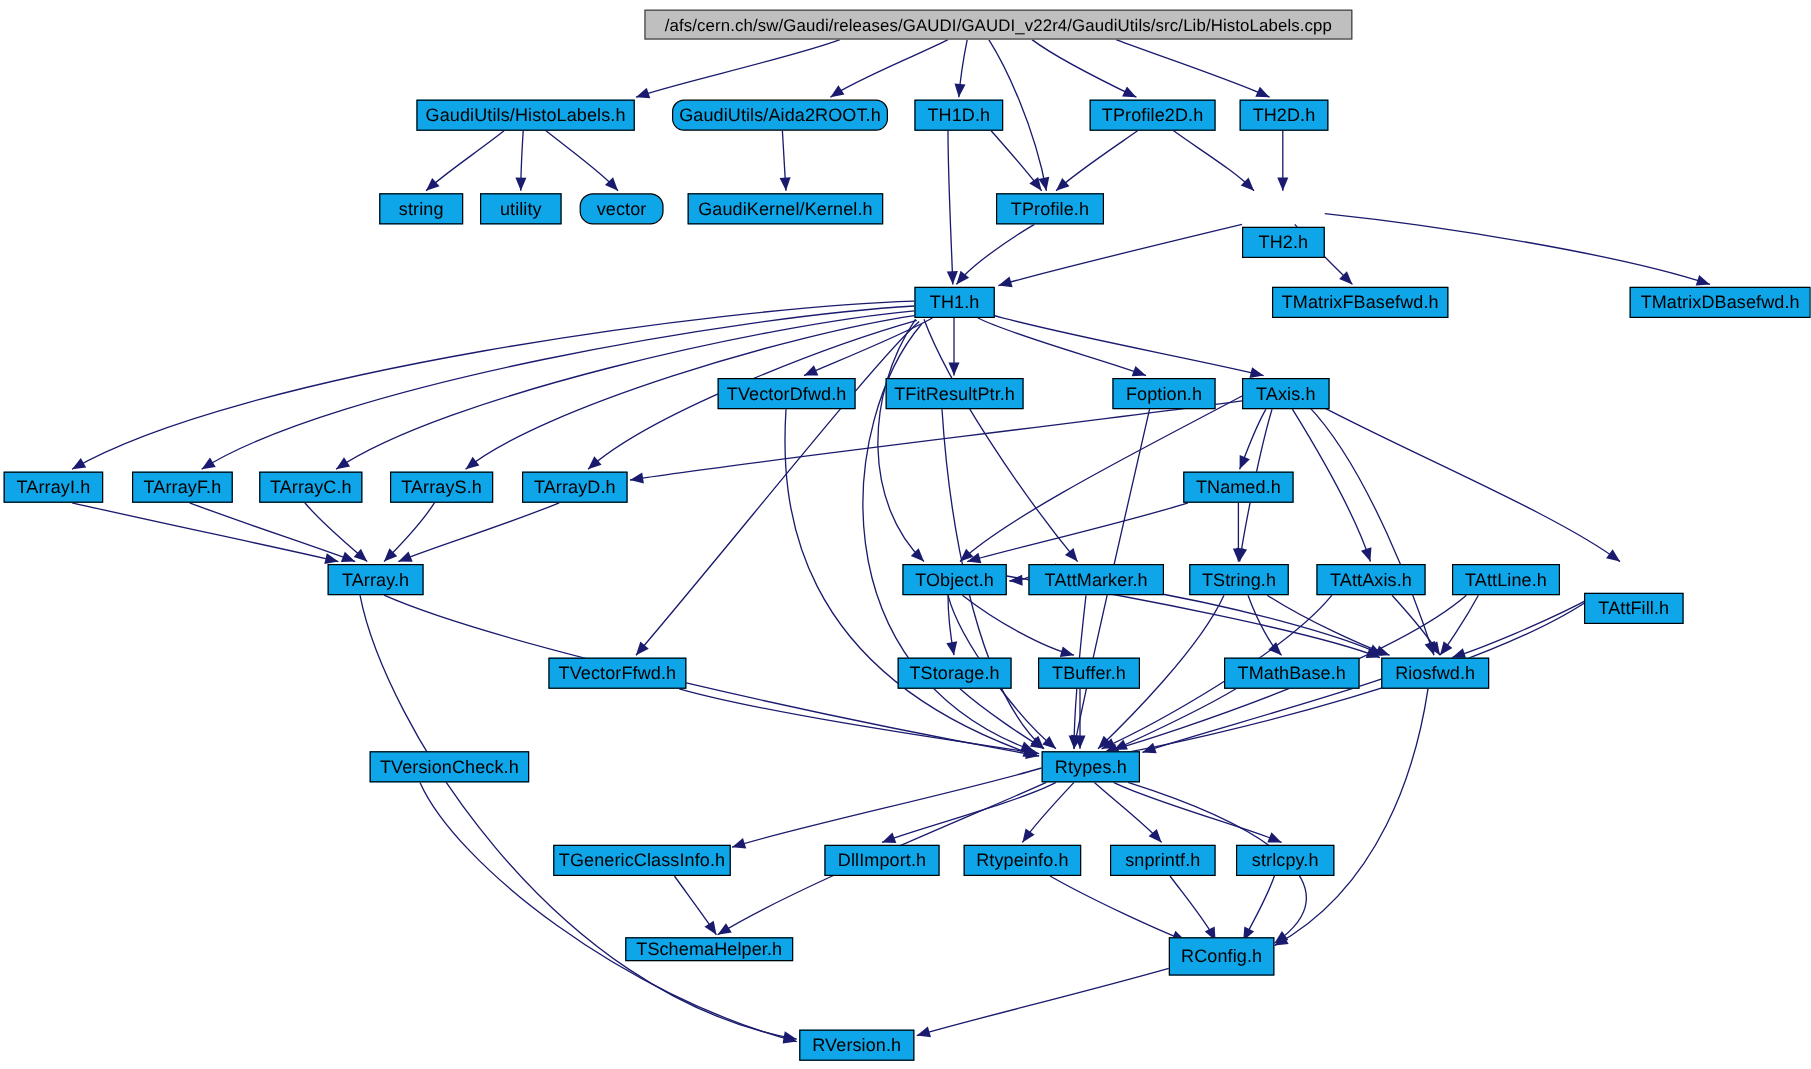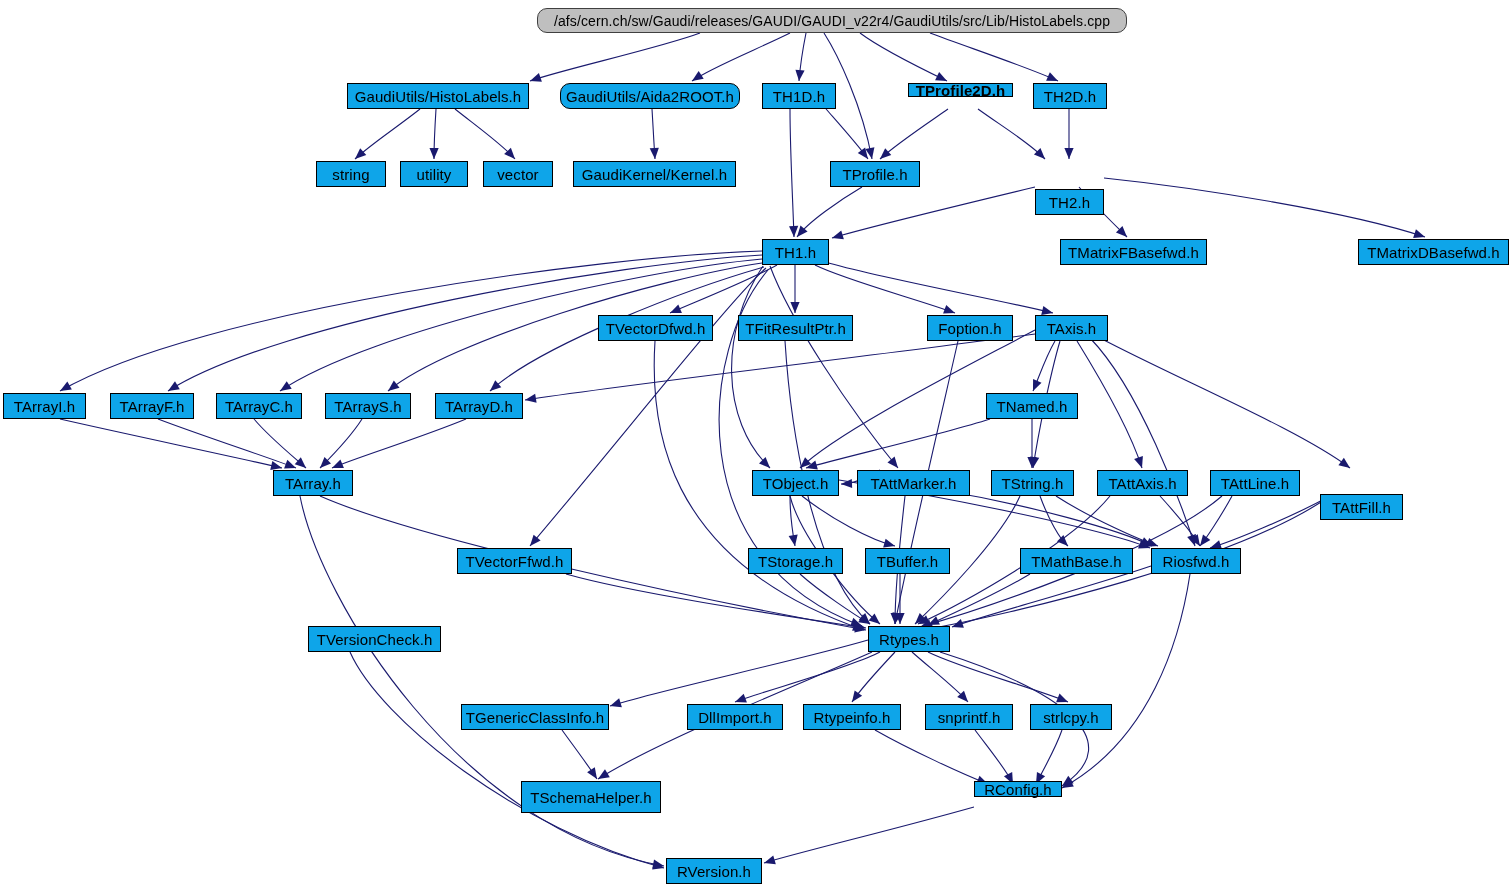--- a/index.html
+++ b/index.html
@@ -185,29 +185,29 @@
       <polygon points="1068,702 1056.0775774025178,702.1258547060978 1059.5372033737358,693.6011266670765" class="arrowhead"></polygon>
       <polygon points="598,779 604.9613290145819,769.320129218283 609.7798397012214,777.1573452267098" class="arrowhead"></polygon>
       <polygon points="1062,786 1068.2759218260046,775.8623076968237 1073.6243844695393,783.3478903295057" class="arrowhead"></polygon>
       <polygon points="597,779 587.098498411721,772.3576911922652 594.7745901292135,767.2864373093834" class="arrowhead"></polygon>
       <polygon points="988,784 976.0781360708805,784.1707643275369 979.5056257412069,775.6330647216824" class="arrowhead"></polygon>
       <polygon points="1013,784 1003.9582848808768,776.2277810308369 1012.1827780120009,772.1049527860403" class="arrowhead"></polygon>
       <polygon points="1036,784 1036.9675917620093,772.1162393922592 1045.1392862621155,776.3427520205297" class="arrowhead"></polygon>
       <polygon points="764,863 773.2317303772925,855.4544613021351 775.85498365991,864.2725417176925" class="arrowhead"></polygon>
     </svg>
   <div id="node-layer">
-      <div class="node root" style="left: 537px; top: 8px; width: 590px; height: 25px; border-radius: 10px;">/afs/cern.ch/sw/Gaudi/releases/GAUDI/GAUDI_v22r4/GaudiUtils/src/Lib/HistoLabels.cpp</div>
+      <div class="node root" style="left: 537px; top: 8px; width: 590px; height: 25px;">/afs/cern.ch/sw/Gaudi/releases/GAUDI/GAUDI_v22r4/GaudiUtils/src/Lib/HistoLabels.cpp</div>
       <div class="node" style="left: 347px; top: 83px; width: 182px; height: 26px;">GaudiUtils/HistoLabels.h</div>
       <div class="node" style="left: 560px; top: 83px; width: 180px; height: 26px; border-radius: 10px;">GaudiUtils/Aida2ROOT.h</div>
       <div class="node" style="left: 762px; top: 83px; width: 74px; height: 26px;">TH1D.h</div>
-      <div class="node" style="left: 908px; top: 83px; width: 105px; height: 14px; font-weight: bold;">TProfile2D.h</div>
+      <div class="node" style="left: 908px; top: 83px; width: 105px; height: 26px;">TProfile2D.h</div>
       <div class="node" style="left: 1033px; top: 83px; width: 74px; height: 26px;">TH2D.h</div>
       <div class="node" style="left: 316px; top: 161px; width: 70px; height: 26px;">string</div>
       <div class="node" style="left: 400px; top: 161px; width: 68px; height: 26px;">utility</div>
-      <div class="node" style="left: 483px; top: 161px; width: 70px; height: 26px;">vector</div>
+      <div class="node" style="left: 483px; top: 161px; width: 70px; height: 26px; border-radius: 11px;">vector</div>
       <div class="node" style="left: 573px; top: 161px; width: 163px; height: 26px;">GaudiKernel/Kernel.h</div>
       <div class="node" style="left: 830px; top: 161px; width: 90px; height: 26px;">TProfile.h</div>
       <div class="node" style="left: 1035px; top: 161px; width: 69px; height: 26px; margin-top: 28px;">TH2.h</div>
       <div class="node" style="left: 762px; top: 239px; width: 67px; height: 26px;">TH1.h</div>
       <div class="node" style="left: 1060px; top: 239px; width: 147px; height: 26px;">TMatrixFBasefwd.h</div>
       <div class="node" style="left: 1358px; top: 239px; width: 151px; height: 26px;">TMatrixDBasefwd.h</div>
       <div class="node" style="left: 598px; top: 315px; width: 115px; height: 26px;">TVectorDfwd.h</div>
       <div class="node" style="left: 738px; top: 315px; width: 115px; height: 26px;">TFitResultPtr.h</div>
       <div class="node" style="left: 927px; top: 315px; width: 86px; height: 26px;">Foption.h</div>
       <div class="node" style="left: 1035px; top: 315px; width: 73px; height: 26px;">TAxis.h</div>
@@ -229,17 +229,17 @@
       <div class="node" style="left: 865px; top: 548px; width: 85px; height: 26px;">TBuffer.h</div>
       <div class="node" style="left: 1020px; top: 548px; width: 113px; height: 26px;">TMathBase.h</div>
       <div class="node" style="left: 1151px; top: 548px; width: 90px; height: 26px;">Riosfwd.h</div>
       <div class="node" style="left: 308px; top: 626px; width: 133px; height: 26px;">TVersionCheck.h</div>
       <div class="node" style="left: 868px; top: 626px; width: 82px; height: 26px;">Rtypes.h</div>
       <div class="node" style="left: 461px; top: 704px; width: 148px; height: 26px;">TGenericClassInfo.h</div>
       <div class="node" style="left: 687px; top: 704px; width: 96px; height: 26px;">DllImport.h</div>
       <div class="node" style="left: 803px; top: 704px; width: 98px; height: 26px;">Rtypeinfo.h</div>
       <div class="node" style="left: 925px; top: 704px; width: 88px; height: 26px;">snprintf.h</div>
       <div class="node" style="left: 1030px; top: 704px; width: 82px; height: 26px;">strlcpy.h</div>
-      <div class="node" style="left: 521px; top: 781px; width: 140px; height: 32px;">TSchemaHelper.h</div>
-      <div class="node" style="left: 974px; top: 781px; width: 88px; height: 16px;">RConfig.h</div>
+      <div class="node" style="left: 521px; top: 781px; width: 140px; height: 20px;">TSchemaHelper.h</div>
+      <div class="node" style="left: 974px; top: 781px; width: 88px; height: 32px;">RConfig.h</div>
       <div class="node" style="left: 666px; top: 858px; width: 96px; height: 26px;">RVersion.h</div>
     </div>
 </div>
 
 </body></html>

